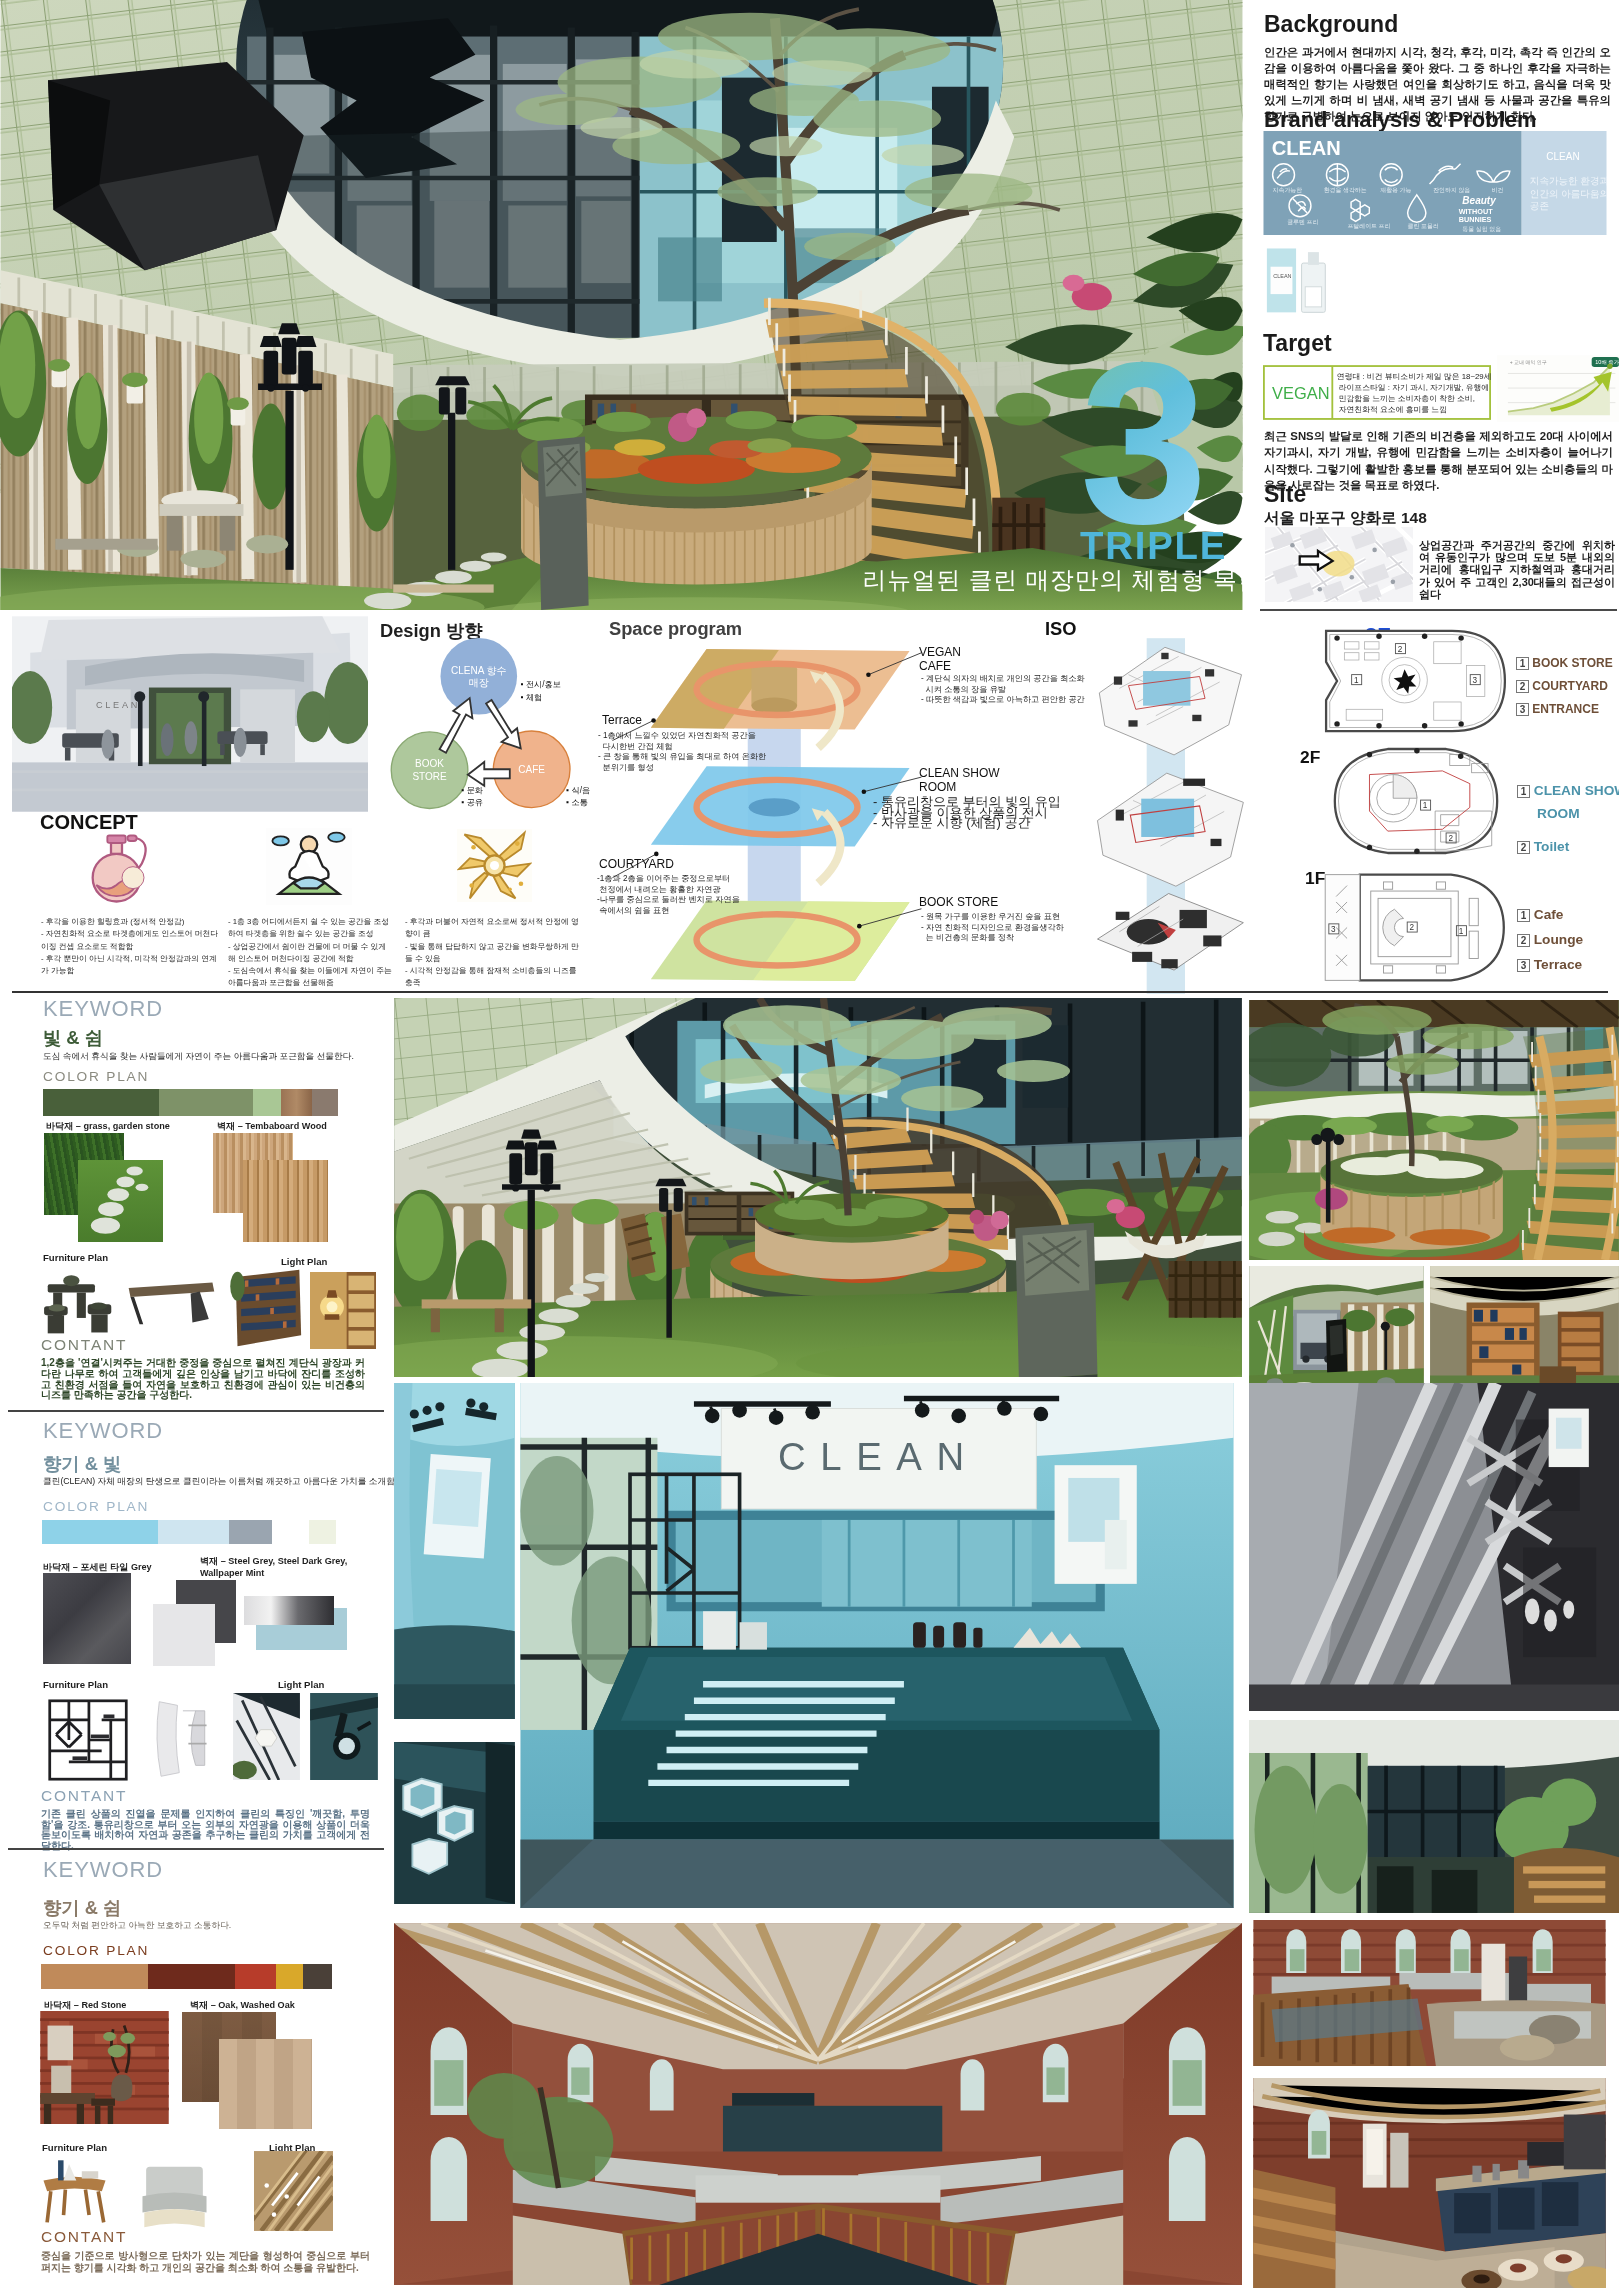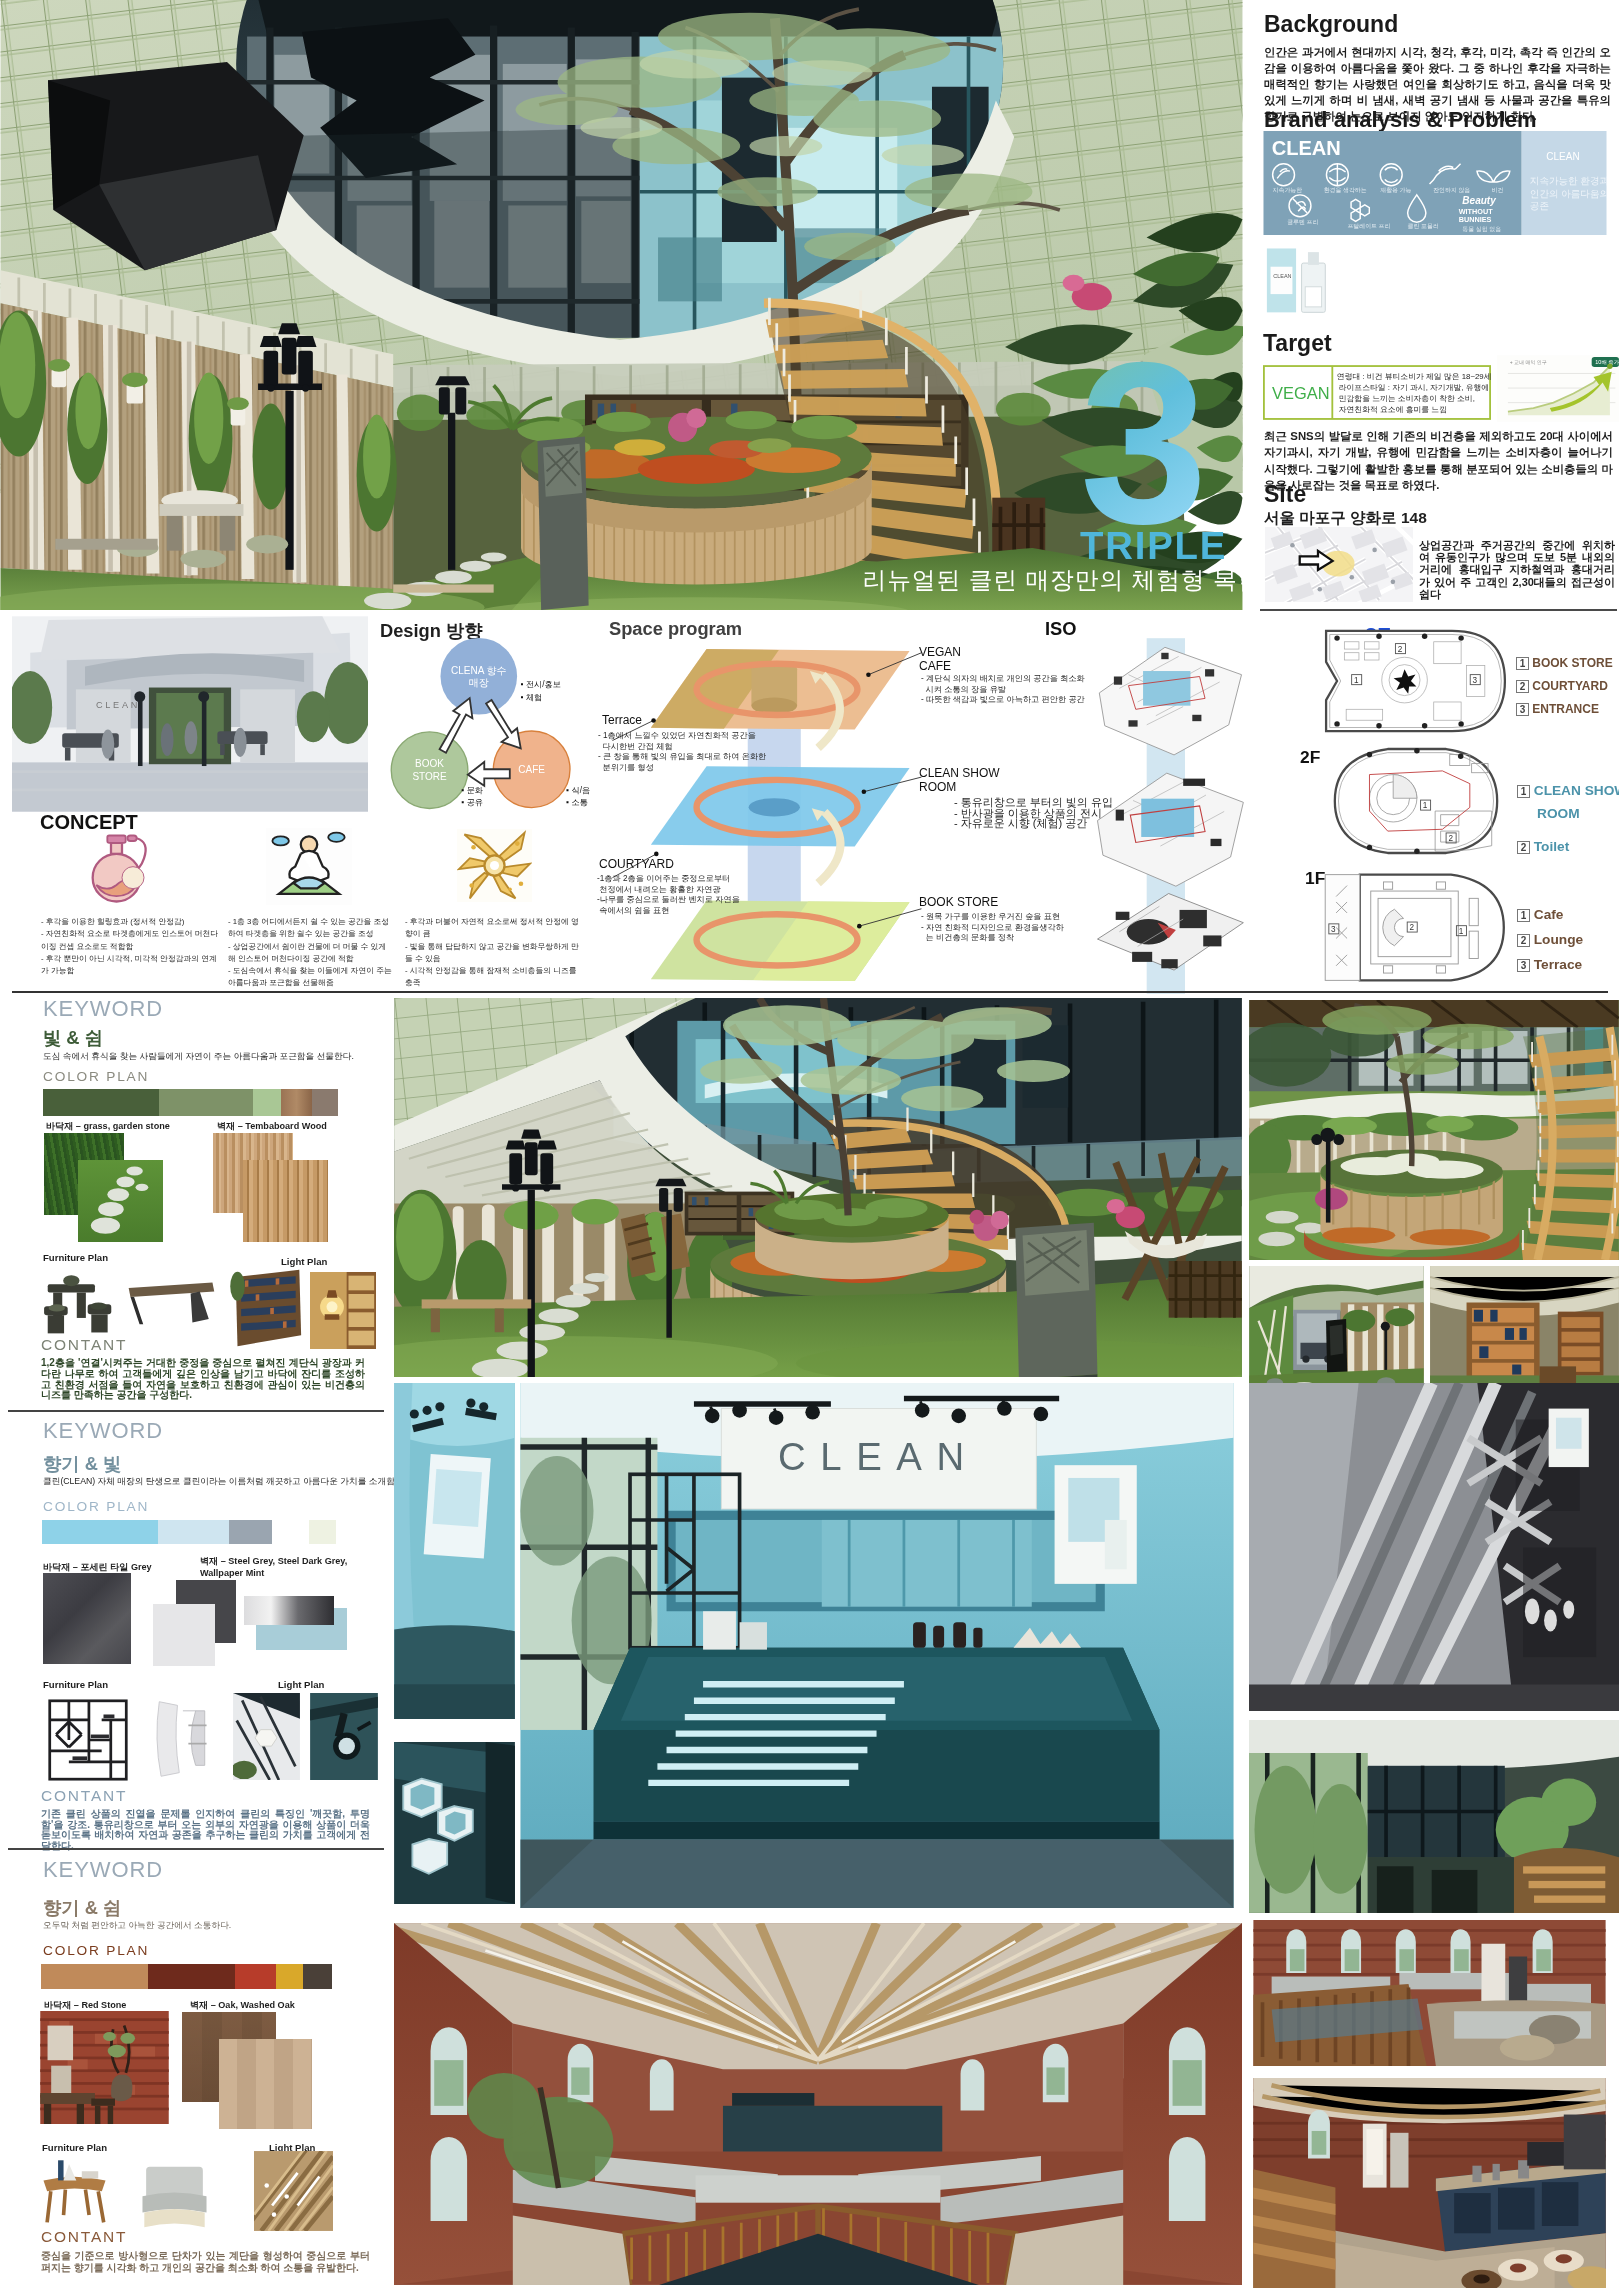--- a/index.html
+++ b/index.html
@@ -623,21 +623,21 @@
 </svg>
 </div>
 
 <div class="abs kr" style="left:919px;top:645px;font-size:12px;color:#111;">VEGAN<br>CAFE</div>
 <div class="abs kr" style="left:921px;top:674px;font-size:8.2px;line-height:10.5px;">- 계단식 의자의 배치로 개인의 공간을 최소화<br>&nbsp;&nbsp;시켜 소통의 장을 유발<br>- 따뜻한 색감과 빛으로 아늑하고  편안한 공간</div>
 
 <div class="abs kr" style="left:602px;top:713px;font-size:12px;color:#111;">Terrace</div>
 <div class="abs kr" style="left:598px;top:731px;font-size:8.2px;line-height:10.5px;">- 1층에서 느낄수 있었던 자연친화적 공간을<br>&nbsp;&nbsp;다시한번 간접 체험<br>- 큰 창을 통해 빛의 유입을 최대로 하여 온화한<br>&nbsp;&nbsp;분위기를 형성</div>
 
 <div class="abs kr" style="left:919px;top:766px;font-size:12px;color:#111;">CLEAN SHOW<br>ROOM</div>
-<div class="abs kr" style="left:954px;top:797px;font-size:11px;line-height:10.5px;">- 통유리창으로 부터의 빛의 유입<br>- 반사광을 이용한 상품의 전시<br>- 자유로운 시향 (체험) 공간</div>
+<div class="abs kr" style="left:873px;top:797px;font-size:13px;line-height:10.5px;">- 통유리창으로 부터의 빛의 유입<br>- 반사광을 이용한 상품의 전시<br>- 자유로운 시향 (체험) 공간</div>
 
 <div class="abs kr" style="left:599px;top:857px;font-size:12px;color:#111;">COURTYARD</div>
 <div class="abs kr" style="left:597px;top:874px;font-size:8.2px;line-height:10.5px;">-1층과 2층을 이어주는 중정으로부터<br>&nbsp;천정에서 내려오는 황홀한 자연광<br>-나무를 중심으로 둘러싼 벤치로 자연을<br>&nbsp;속에서의 쉼을 표현</div>
 
 <div class="abs kr" style="left:919px;top:895px;font-size:12px;color:#111;">BOOK STORE</div>
 <div class="abs kr" style="left:921px;top:912px;font-size:8.2px;line-height:10.5px;">- 원목 가구를 이용한 우거진 숲을 표현<br>- 자연 친화적 디자인으로 환경을생각하<br>&nbsp;&nbsp;는 비건층의 문화를 정착</div>
 
 <div class="abs" style="left:1045px;top:618px;font-size:18.3px;font-weight:700;color:#111;">ISO</div>
 
 <div class="abs" style="left:1092px;top:638px;">
@@ -1659,21 +1659,21 @@
           <rect x="140" y="160" width="40" height="51"></rect>
           <rect x="200" y="164" width="50" height="47"></rect>
         </g>
 </svg>
 </div>
 
 <div class="abs" style="left:43px;top:1857px;font-size:22px;color:#9aa9b6;letter-spacing:0.9px;">KEYWORD</div>
 
 <div class="abs kr" style="left:43px;top:1895px;font-size:18.3px;font-weight:700;color:#8a7a68;">향기 &amp; 쉼</div>
 
-<div class="abs kr" style="left:43px;top:1920px;font-size:8.7px;color:#6a6258;">오두막 처럼 편안하고 아늑한 공간에서 소통하다.</div>
+<div class="abs kr" style="left:43px;top:1920px;font-size:8.7px;color:#6a6258;">오두막 처럼 편안하고 아늑한 보호하고 소통하다.</div>
 
 <div class="abs" style="left:43px;top:1943px;font-size:13.7px;color:#7a3c1e;letter-spacing:1.8px;">COLOR PLAN</div>
 
 <div class="abs" style="left:41px;top:1964px;width:291px;height:25px;display:flex;">
 <div style="width:107px;background:#c08a5a;"></div>
       <div style="width:87px;background:#6e2a1c;"></div>
       <div style="width:41px;background:#b73c2a;"></div>
       <div style="width:27.4px;background:#d9a82a;"></div>
       <div style="width:29px;background:#4a4038;"></div>
 </div>

